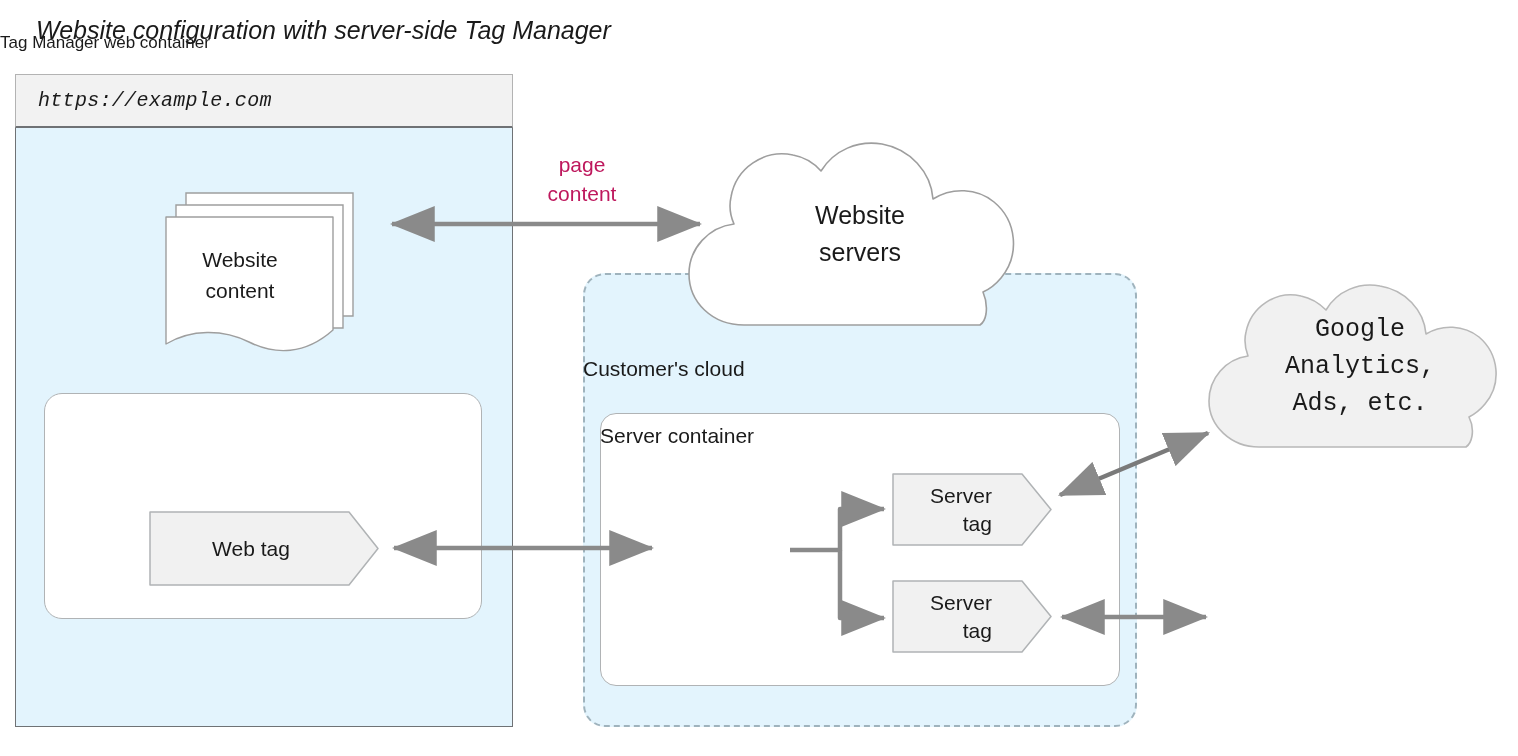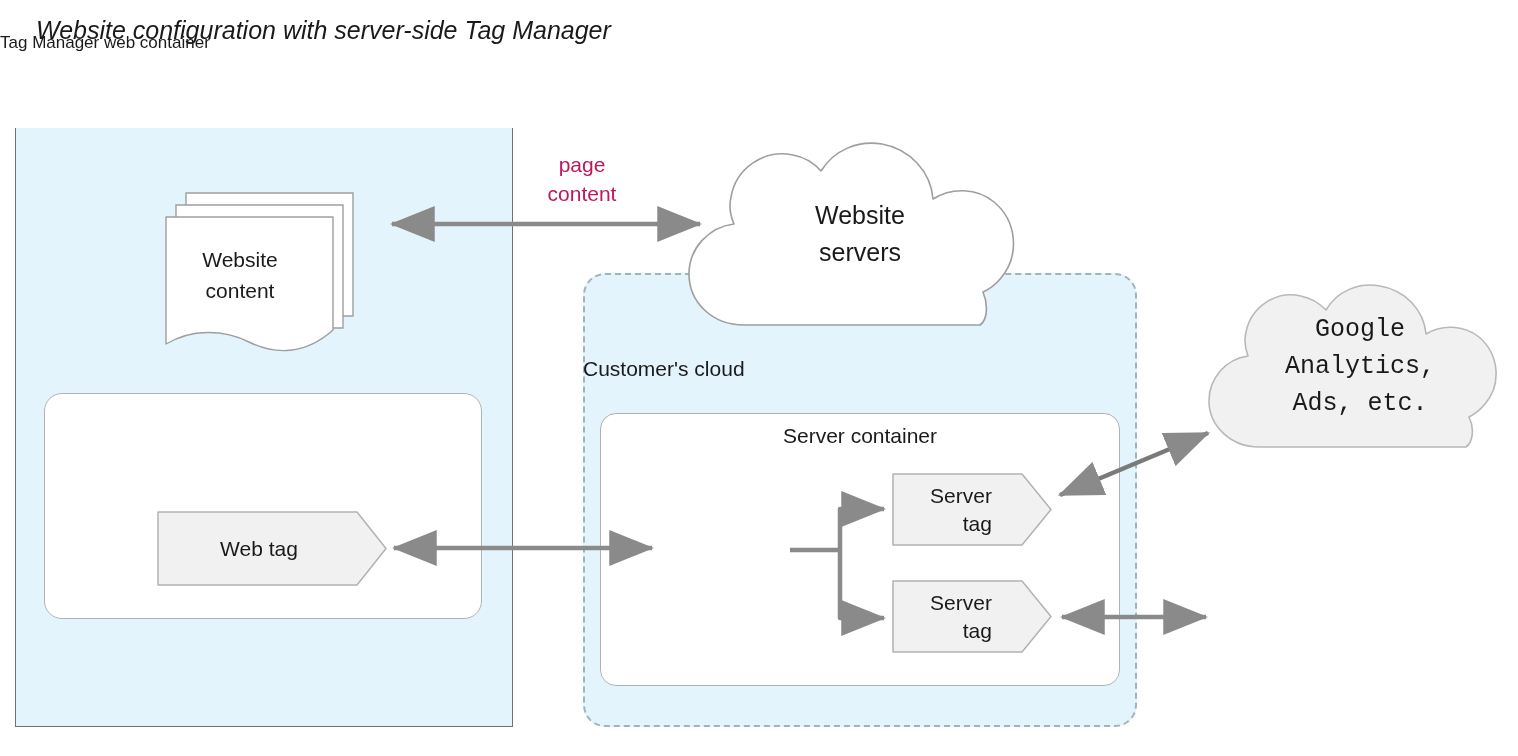--- a/index.html
+++ b/index.html
@@ -131,21 +131,21 @@
     align-items: center;
     justify-content: center;
     font-size: 21px;
     line-height: 28px;
     color: #1a1a1a;
     text-align: right;
     padding-right: 26px;
     box-sizing: border-box;
   }
 
-  .web-tag { left: 157px; top: 511px; width: 230px; height: 75px; }
+  .web-tag { left: 149px; top: 511px; width: 230px; height: 75px; }
 
   
   .customer-cloud {
     position: absolute;
     left: 583px;
     top: 273px;
     width: 554px;
     height: 454px;
     box-sizing: border-box;
     background: #e3f4fd;
@@ -193,21 +193,20 @@
     box-sizing: border-box;
     background: #ffffff;
     border: 1px solid #b0b3b5;
     border-radius: 16px;
   }
   .server-container-title {
     position: absolute;
     left: 600px;
     top: 424px;
     width: 520px;
-    text-align: center;
     font-size: 21px;
     color: #1a1a1a;
   }
 
   
   .client-shape {
     position: absolute;
     left: 650px;
     top: 512px;
     width: 140px;
@@ -253,20 +252,23 @@
   }
 </style>
 </head>
 <body>
 
 <div id="diagram-root">
 
   <div class="figure-title">Website configuration with server-side Tag Manager</div>
 
   <div class="browser-window">
+    <div class="browser-urlbar">
+      <div class="browser-url-text">https://example.com</div>
+    </div>
     <div class="browser-viewport"></div>
   </div>
 
   <div class="doc-stack">
     <svg width="192" height="185" viewBox="0 0 192 185">
       <path d="M21,21 H188 V144 H21 Z" fill="#ffffff" stroke="#9e9e9e" stroke-width="1.4"></path>
       <path d="M11,33 H178 V156 H11 Z" fill="#ffffff" stroke="#9e9e9e" stroke-width="1.4"></path>
       <path d="M1,45 H168 V158 C140,183 110,183 84,170 C58,157 26,157 1,172 Z" fill="#ffffff" stroke="#9e9e9e" stroke-width="1.4" stroke-linejoin="round"></path>
     </svg>
     <div class="doc-label">

